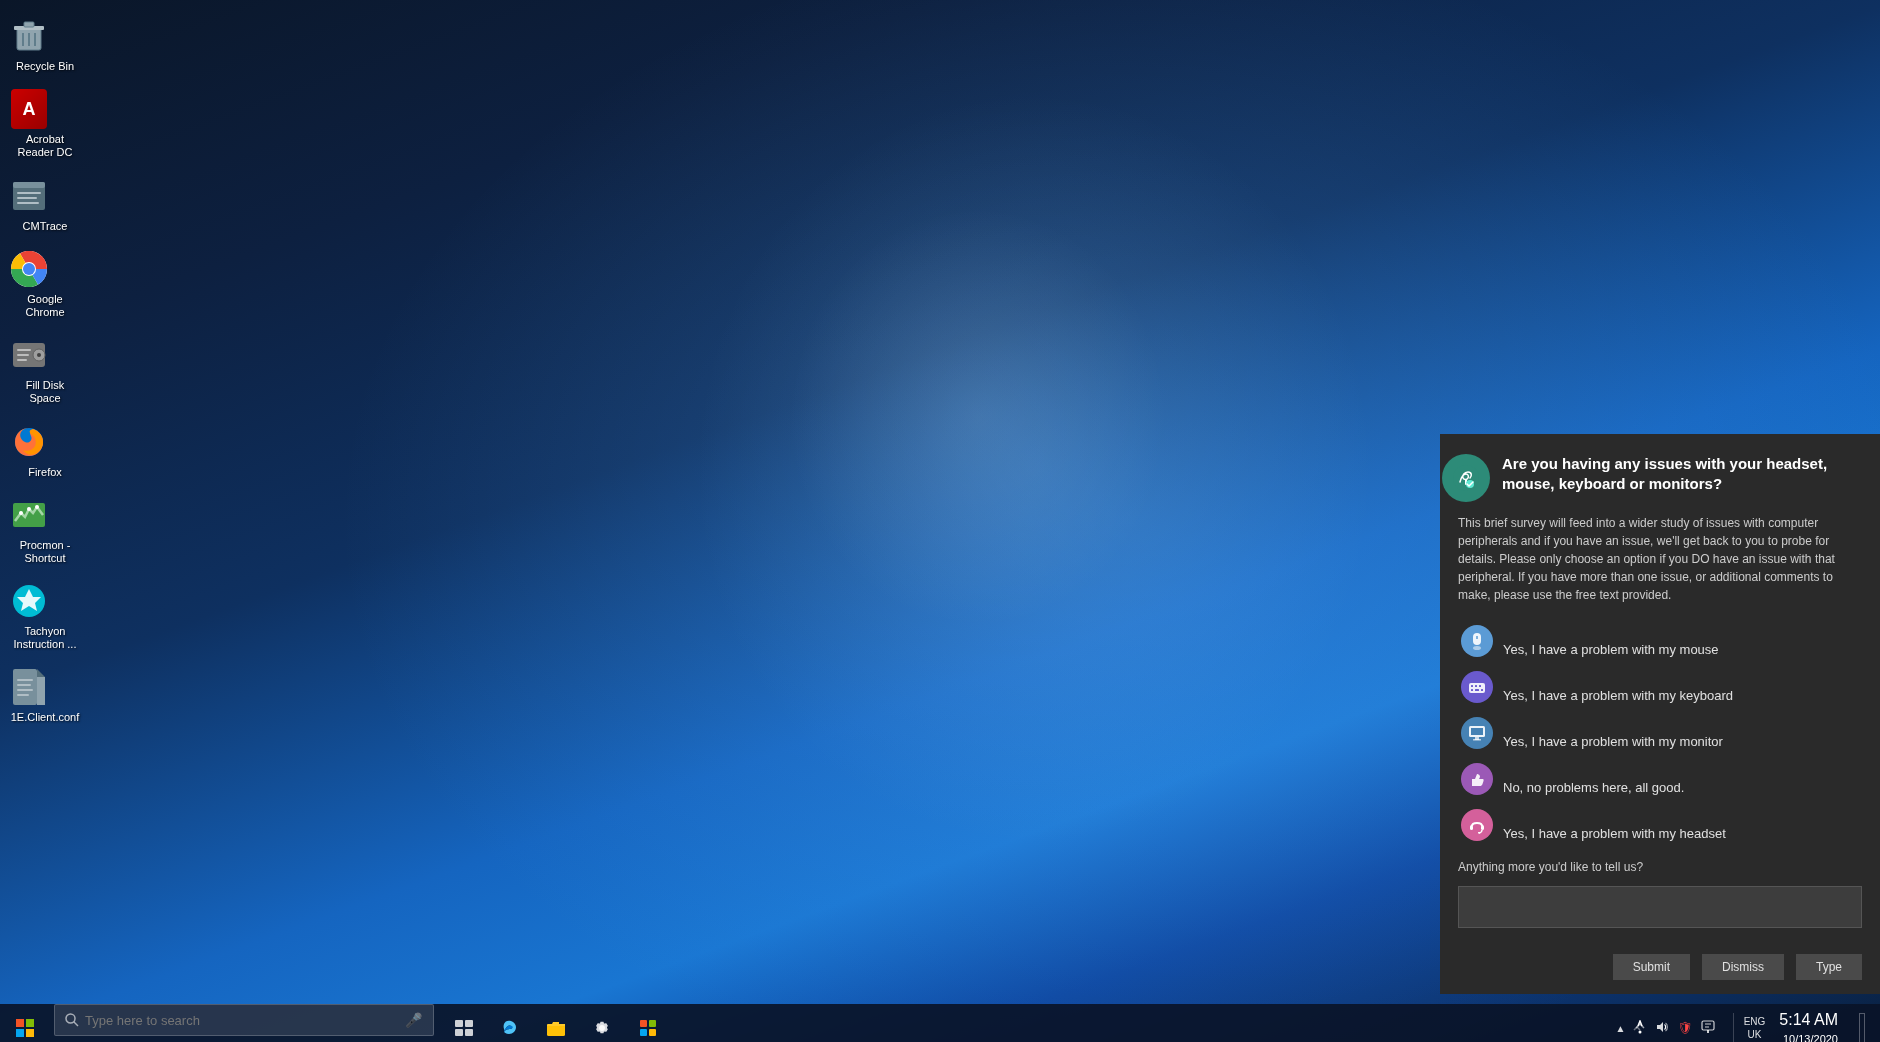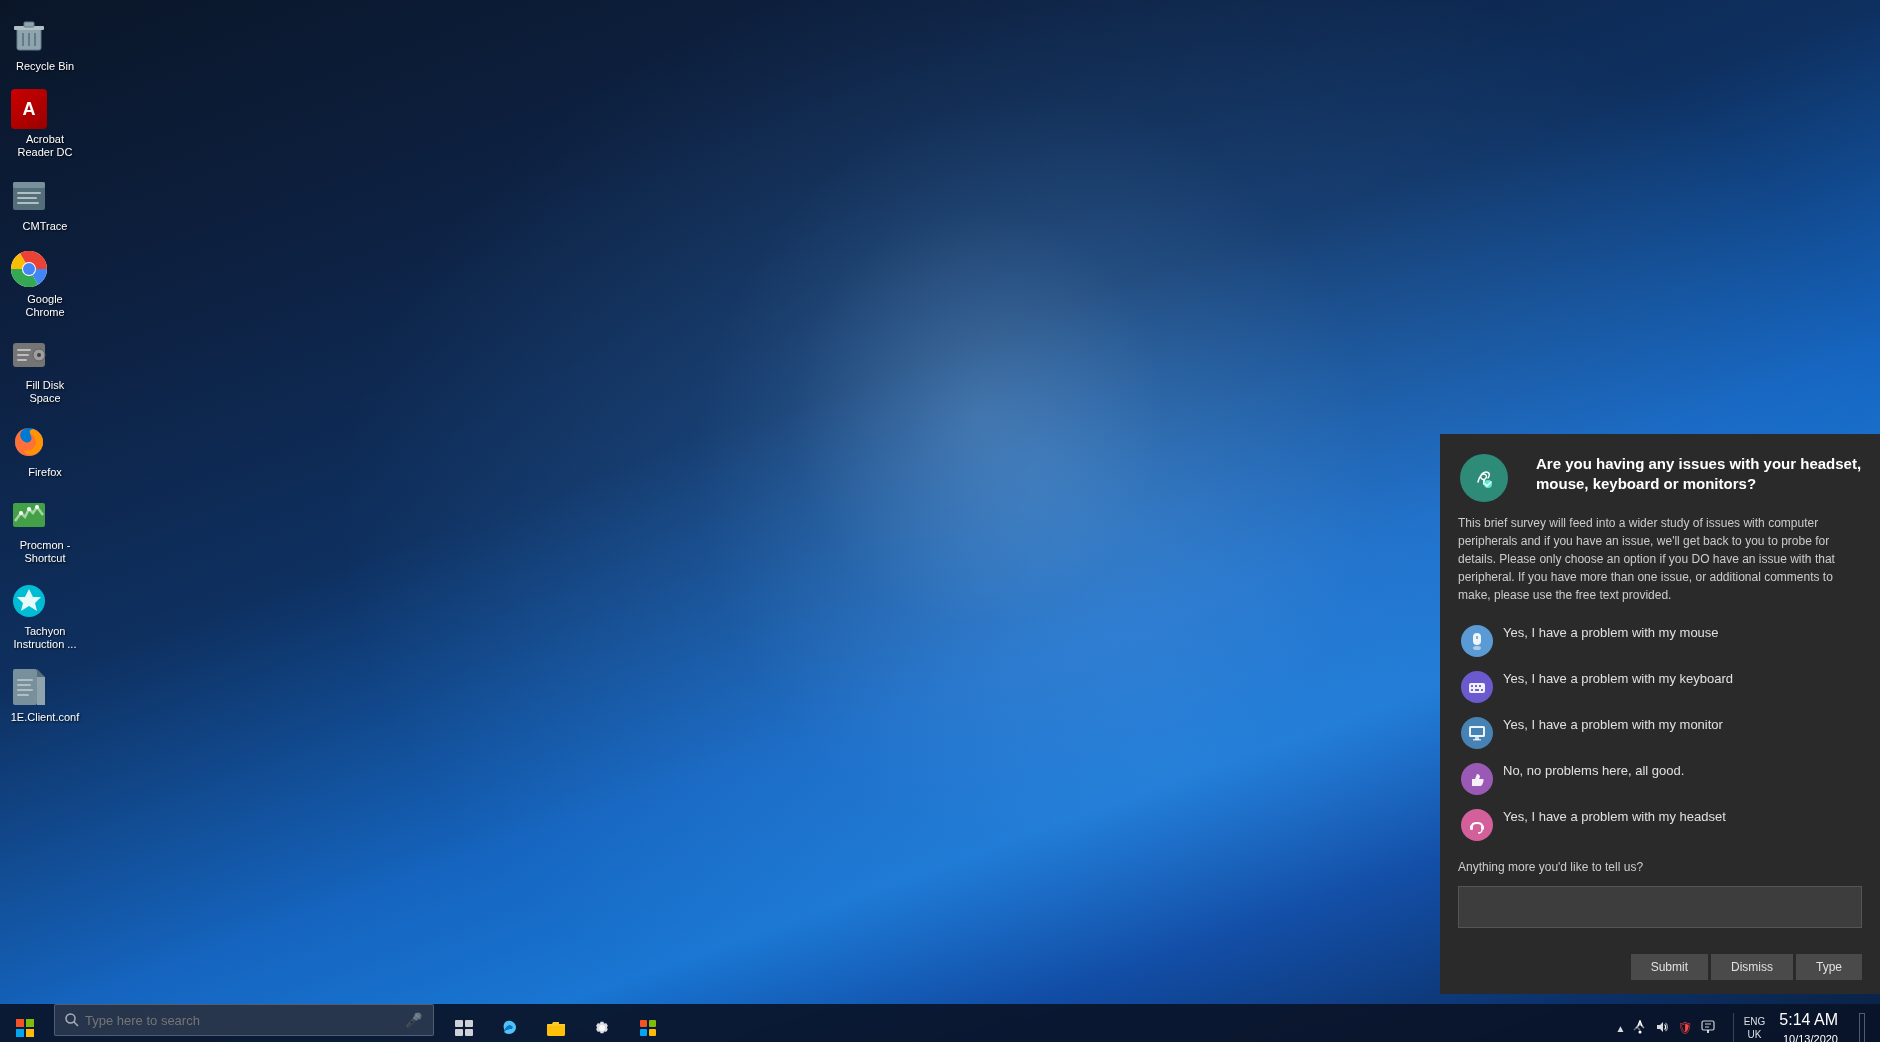--- a/index.html
+++ b/index.html
@@ -194,22 +194,22 @@
       background: #2a2a2a;
       color: #e0e0e0;
       z-index: 200;
       display: flex;
       flex-direction: column;
     }
 
     #survey-header {
       display: flex;
       align-items: flex-start;
-      padding: 20px 18px 12px 20px;
-      gap: 28px;
+      padding: 20px 18px 12px 2px;
+      gap: 12px;
     }
 
     #survey-logo {
       width: 48px;
       height: 48px;
       border-radius: 50%;
       background: #2d8b78;
       display: flex;
       align-items: center;
       justify-content: center;
@@ -231,21 +231,21 @@
 
     #survey-description {
       font-size: 12px;
       color: #cccccc;
       line-height: 1.5;
       margin-bottom: 14px;
     }
 
     .survey-option {
       display: flex;
-      align-items: flex-start;
+      align-items: flex-end;
       gap: 10px;
       padding: 7px 0;
       cursor: pointer;
       font-size: 13px;
       color: #e0e0e0;
       border-left: 3px solid transparent;
     }
 
     .option-icon {
       width: 32px;
@@ -282,21 +282,21 @@
       color: #e0e0e0;
       font-size: 12px;
       padding: 6px 8px;
       resize: none;
       font-family: inherit;
     }
 
     #survey-footer {
       display: flex;
       justify-content: flex-end;
-      gap: 3px;
+      gap: 12px;
       padding: 10px 18px 14px 18px;
       background: #2a2a2a;
     }
 
     .survey-footer-btn {
       padding: 6px 20px;
       font-size: 12px;
       cursor: pointer;
       border: none;
       background: #4a4a4a;

